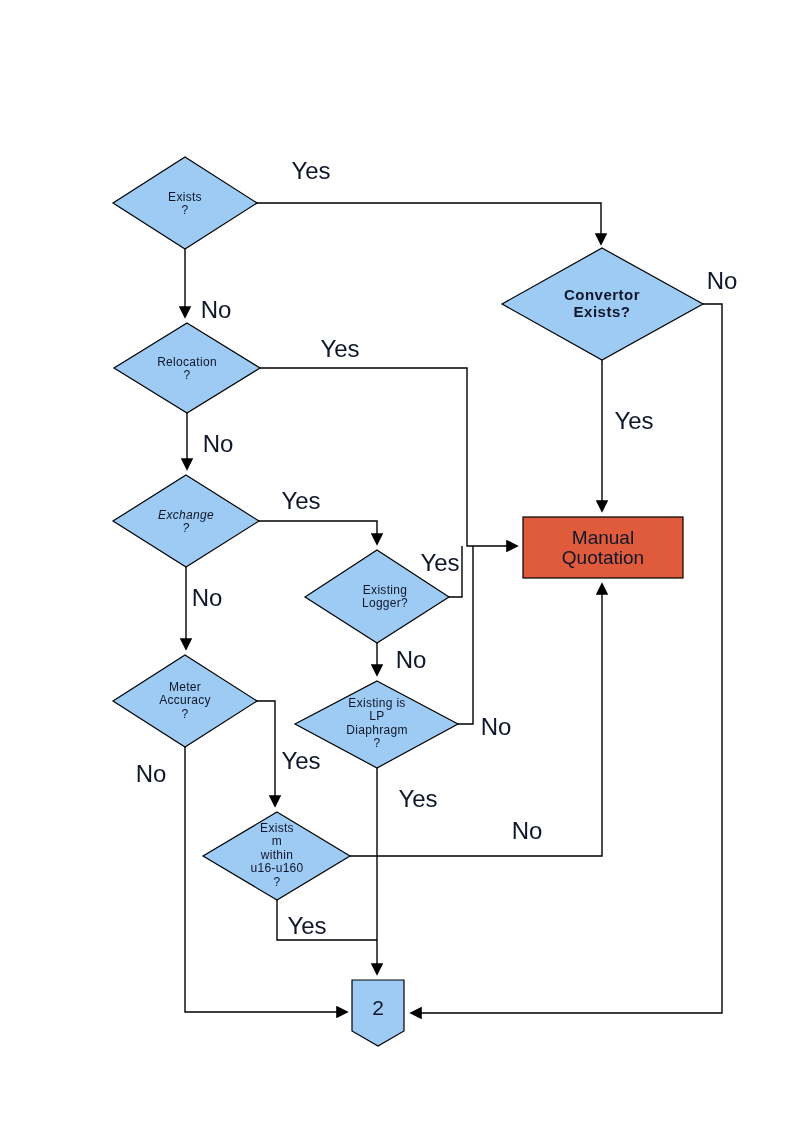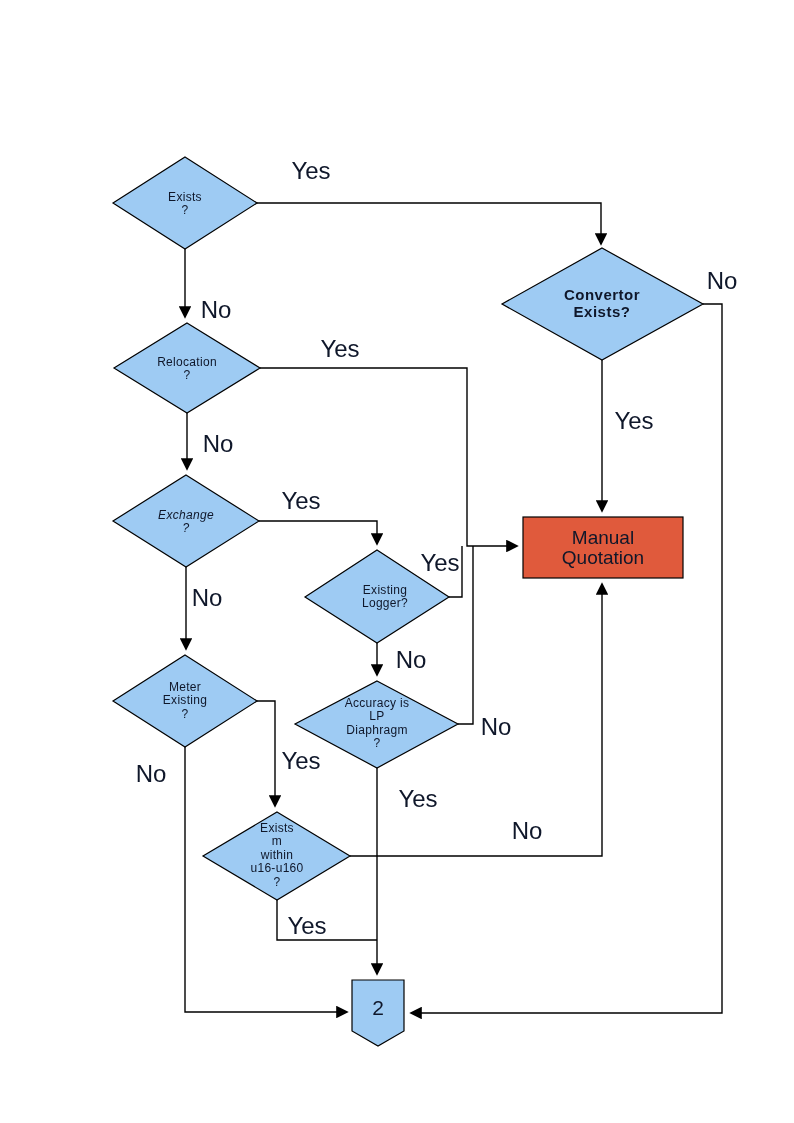--- a/index.html
+++ b/index.html
@@ -73,27 +73,27 @@
     <polygon class="shape connector" points="352,980 404,980 404,1031 378,1046 352,1031"></polygon>
   </svg>
 
   <div class="lbl node-lbl" style="left:185px; top:204px;">Exists
 ?</div>
   <div class="lbl node-lbl" style="left:187px; top:369px;">Relocation
 ?</div>
   <div class="lbl node-lbl" style="left:186px; top:522px;font-style:italic;">Exchange
 ?</div>
   <div class="lbl node-lbl" style="left:185px; top:701px;">Meter
-Existing
+Accuracy
 ?</div>
   <div class="lbl big-node-lbl" style="left:602px; top:304px;">Convertor
 Exists?</div>
   <div class="lbl node-lbl" style="left:377px; top:597px;margin-left:8px;">Existing
 Logger?</div>
-  <div class="lbl node-lbl" style="left:377px; top:724px;">Accuracy is
+  <div class="lbl node-lbl" style="left:377px; top:724px;">Existing is
 LP
 Diaphragm
 ?</div>
   <div class="lbl node-lbl" style="left:277px; top:856px;">Exists
 m
 within
 u16-u160
 ?</div>
   <div class="lbl terminal-lbl" style="left:603px; top:548px;">Manual
 Quotation</div>

